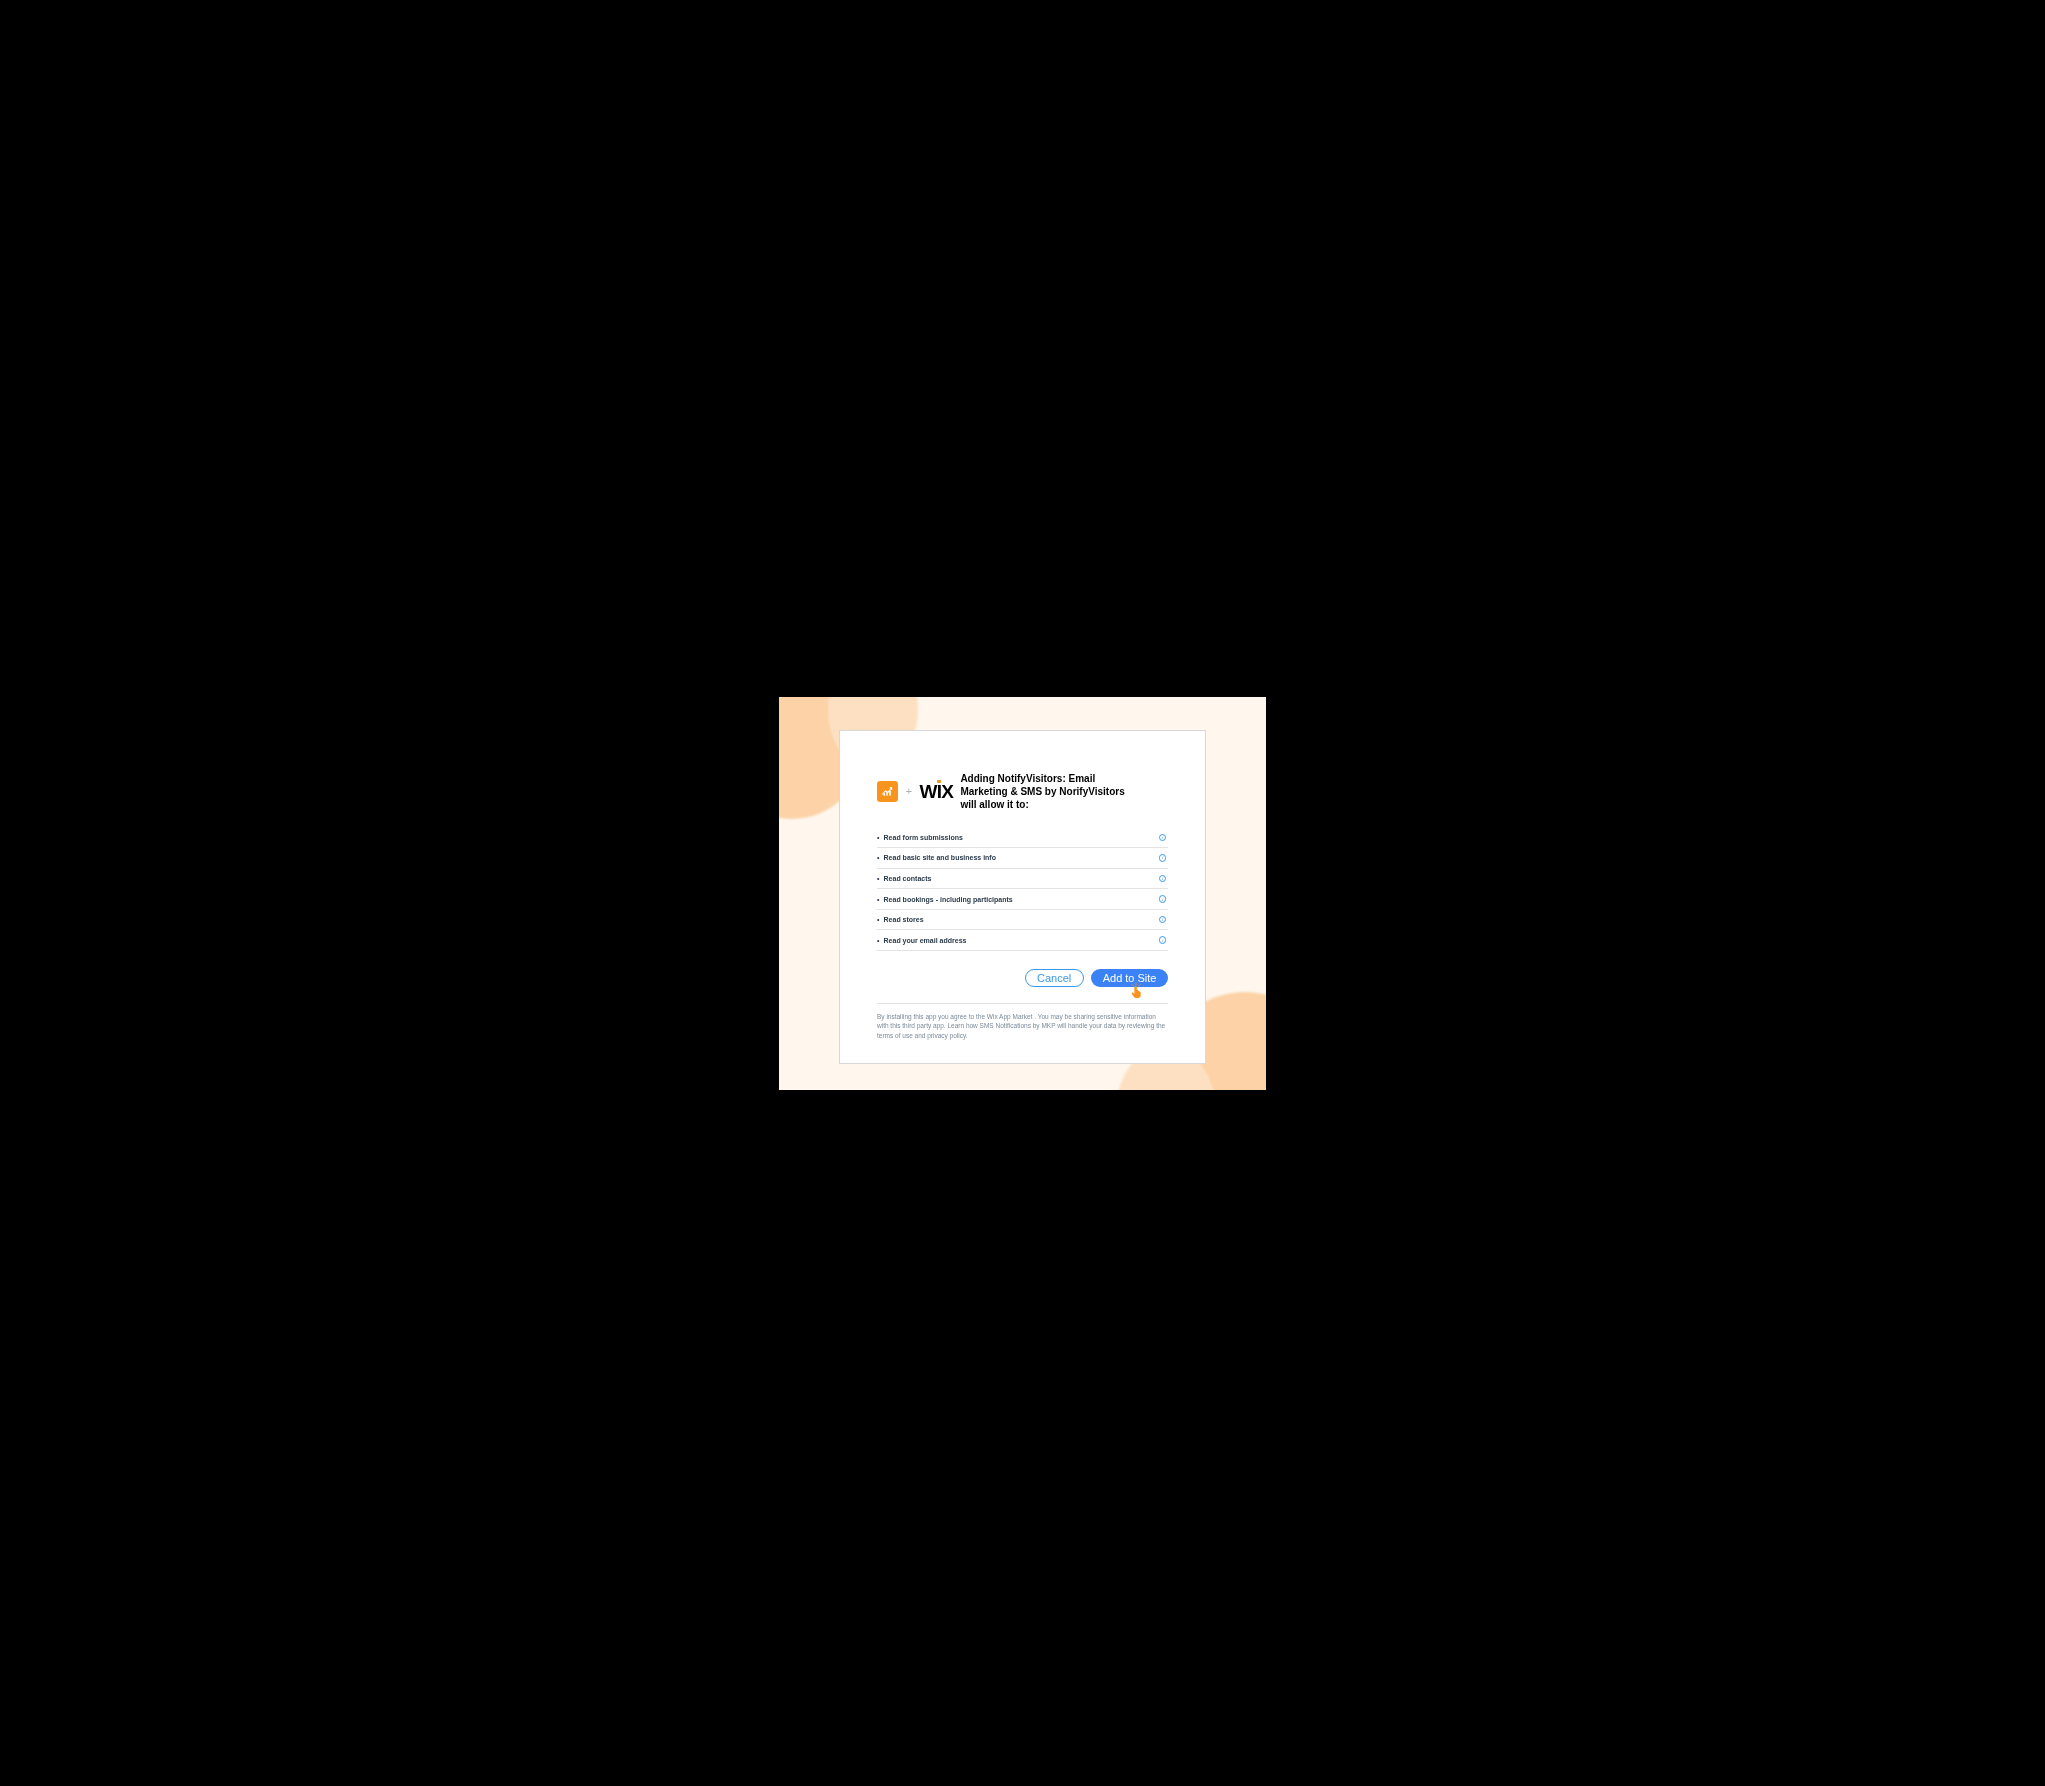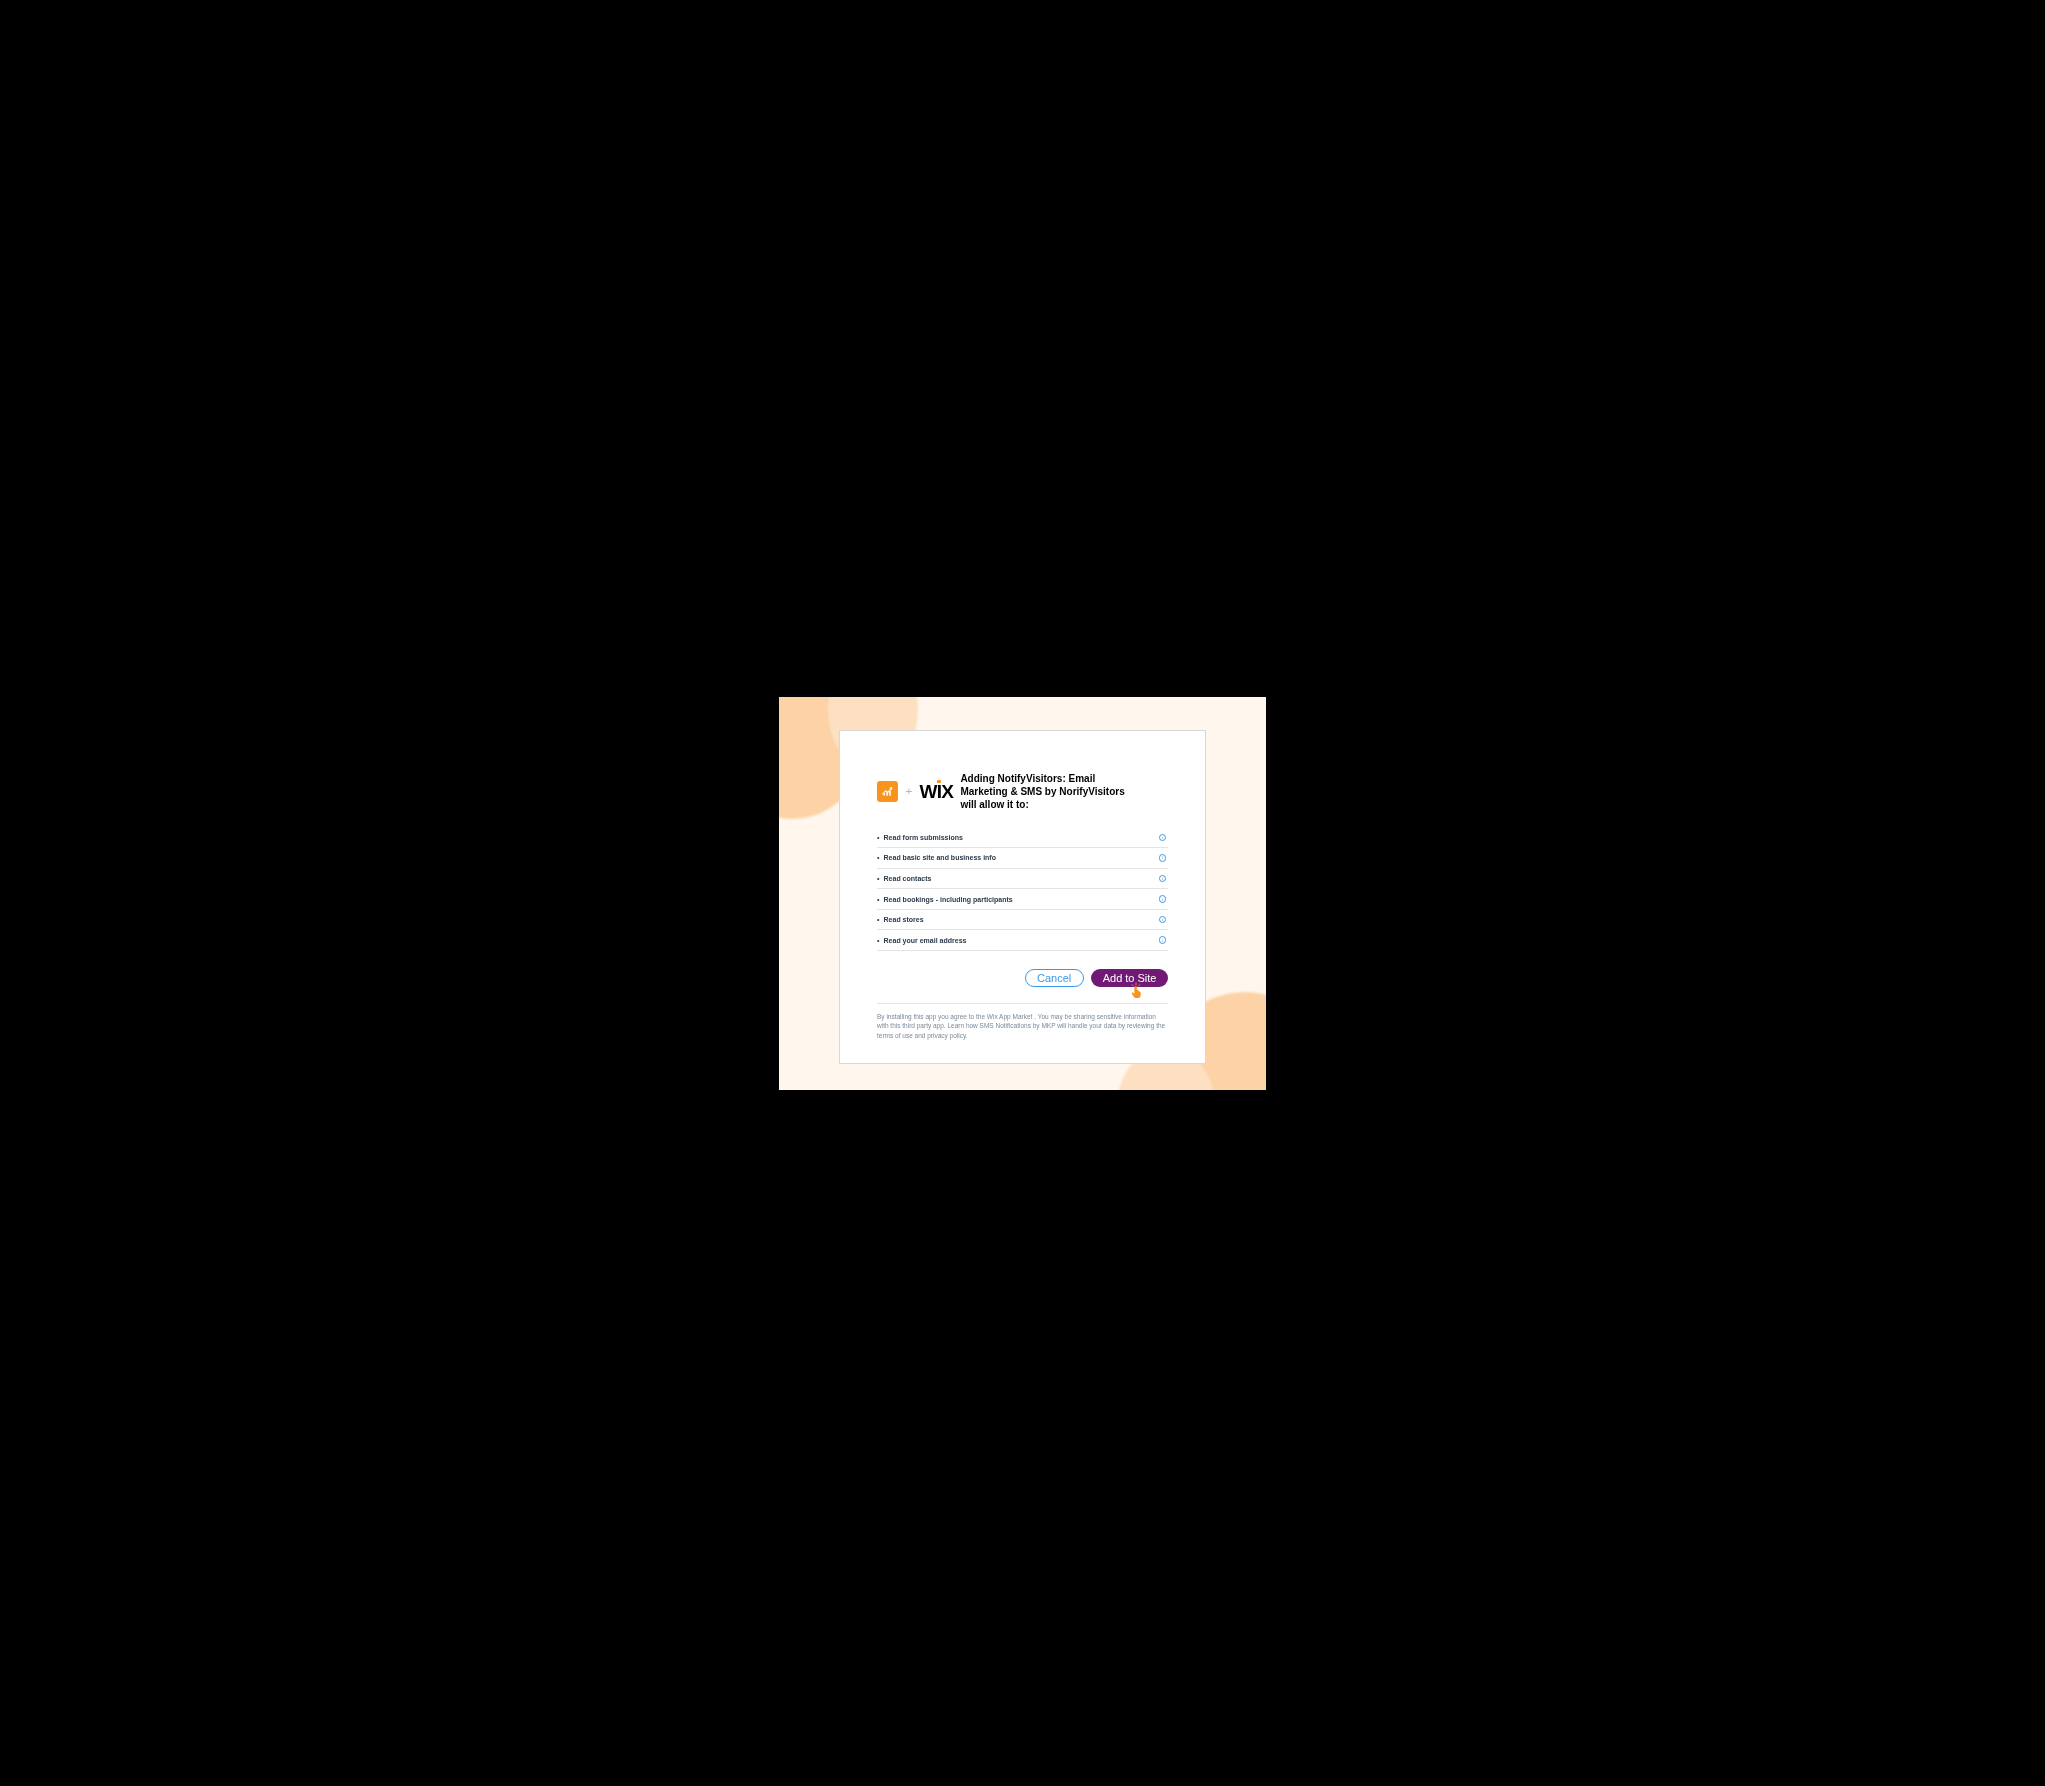--- a/index.html
+++ b/index.html
@@ -133,21 +133,21 @@
     cursor: pointer;
     border: none;
     display: flex; align-items: center; justify-content: center;
   }
   .btn-cancel {
     background: #fff;
     color: #3899ec;
     border: 0.6px solid #3899ec;
   }
   .btn-primary {
-    background: #701a75;
+    background: #3b82f6;
     color: #fff;
     min-width: 61px;
   }
   .cursor-hand {
     position: absolute;
     right: 25px;
     top: 13px;
     color: #f7941d;
     pointer-events: none;
   }

